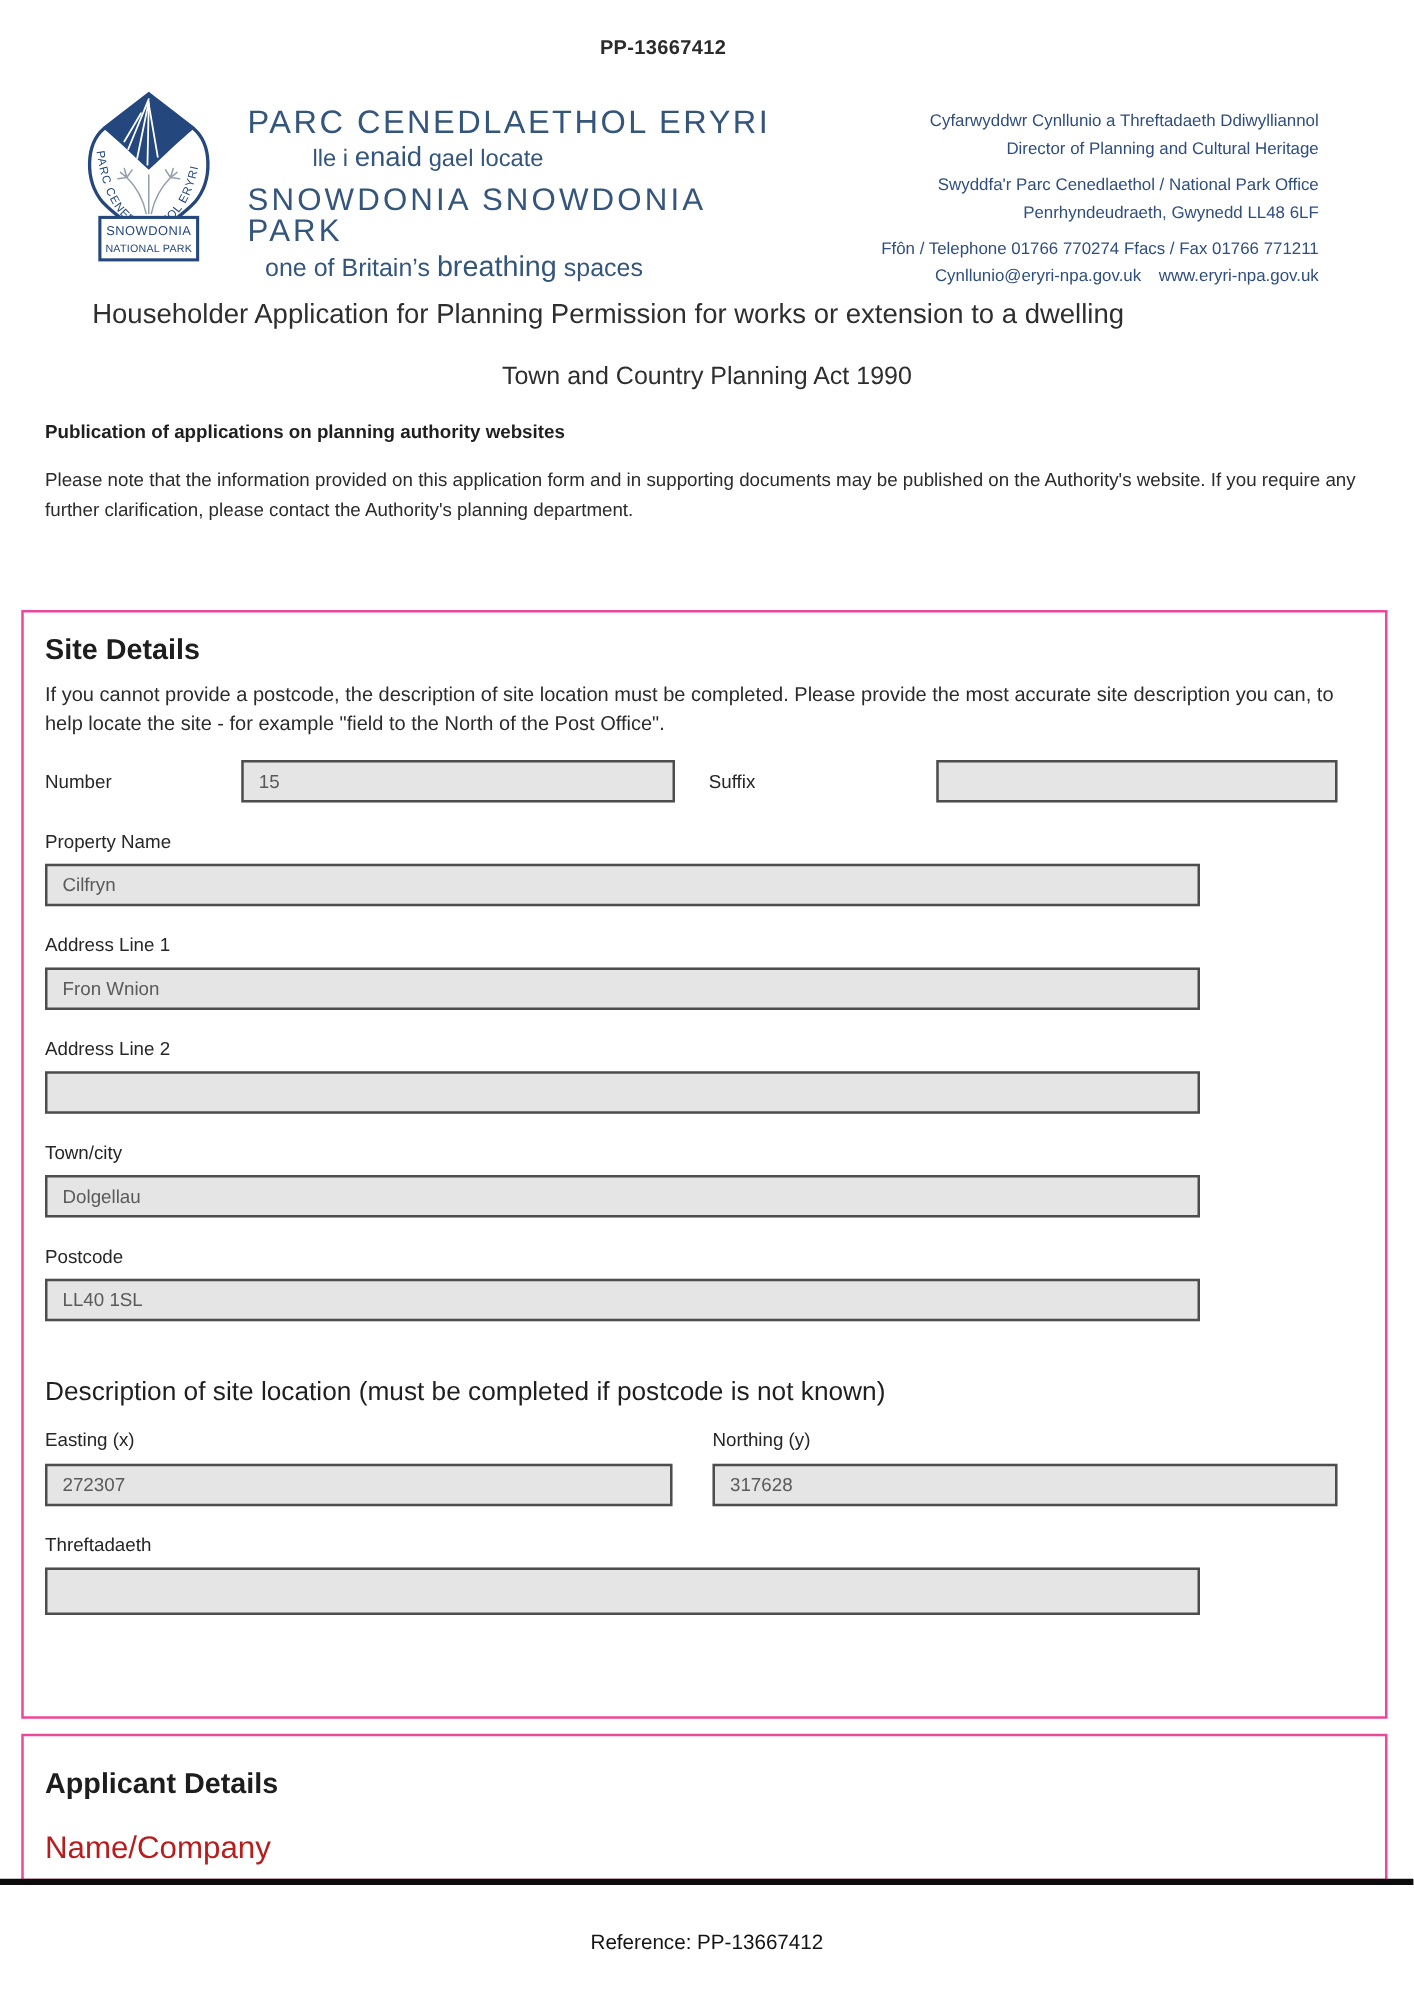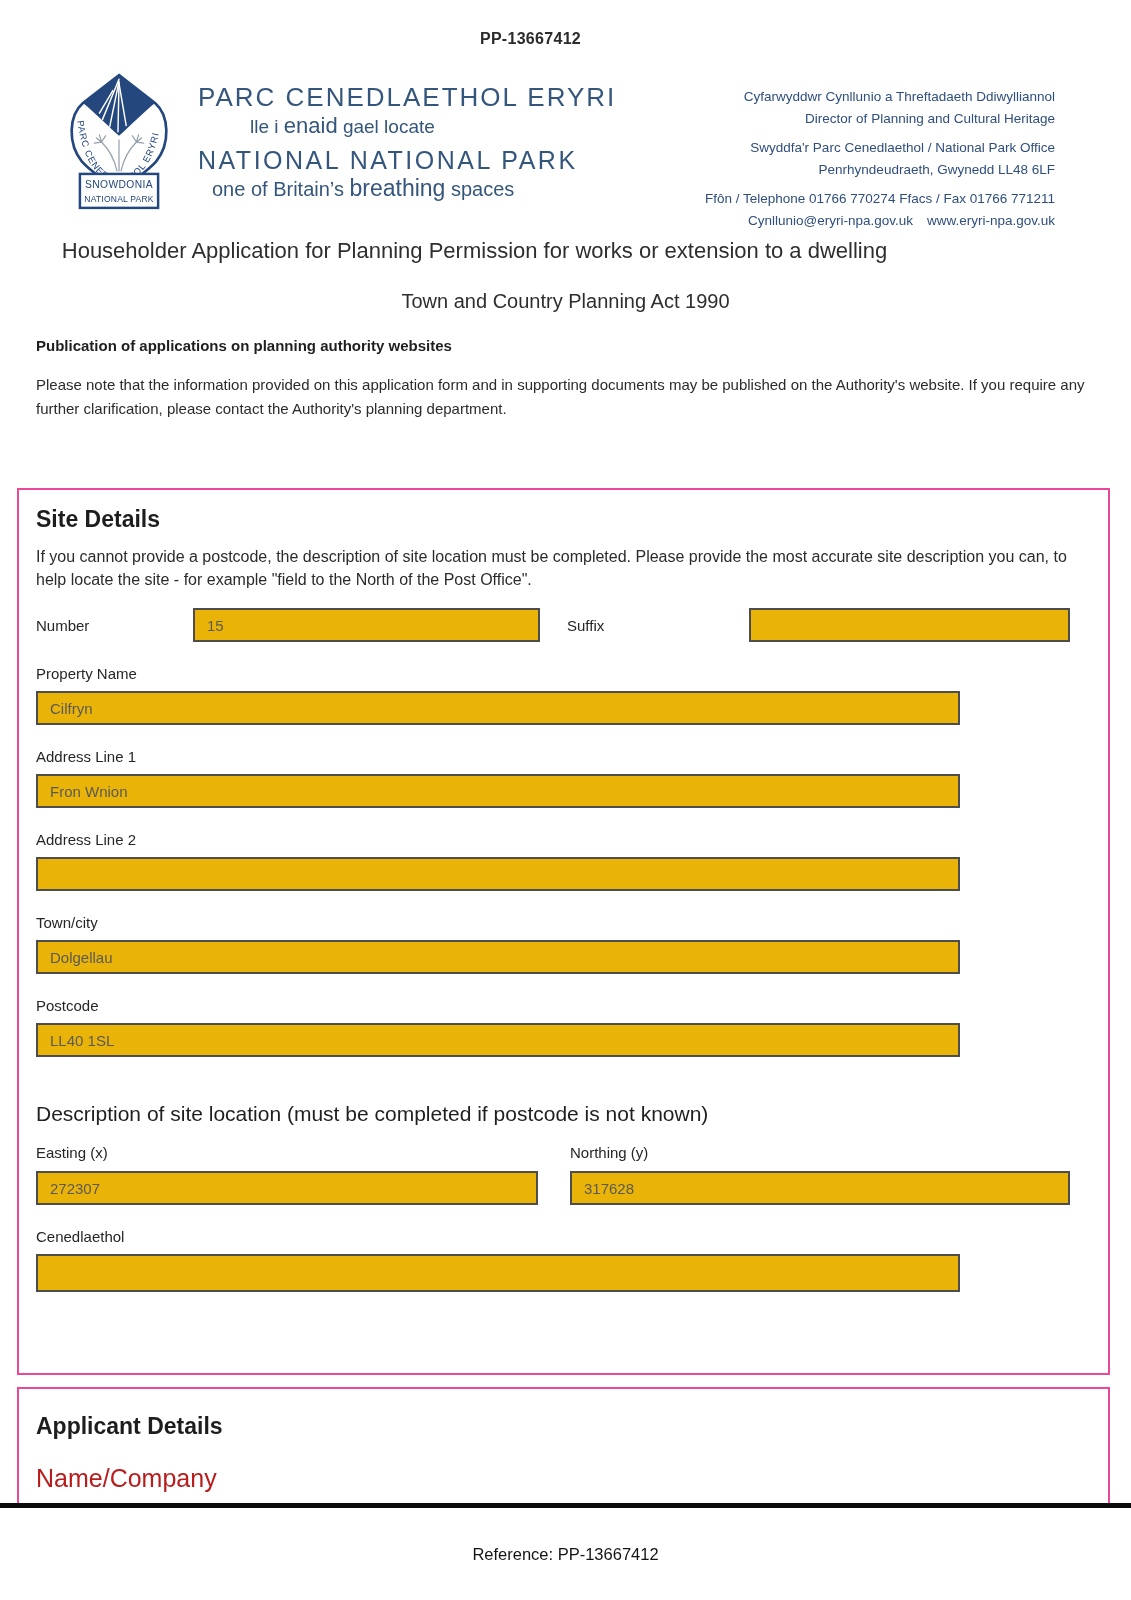--- a/index.html
+++ b/index.html
@@ -39,21 +39,21 @@
   
   .contact {
     position: absolute; top: 86px; right: 76px; width: 460px;
     text-align: right; color: #2f4e7d; font-size: 13.5px; line-height: 22px;
   }
   .contact .group { margin-bottom: 7px; }
   .contact .website { margin-left: 14px; }
 
   
   .doc-title {
-    position: absolute; top: 238px; left: 0; width: 949px;
+    position: absolute; top: 238px; left: 12px; width: 949px;
     text-align: center; font-size: 22px; color: #2e2e2e;
   }
   .doc-subtitle {
     position: absolute; top: 290px; left: 0; width: 1131px;
     text-align: center; font-size: 20px; color: #2e2e2e;
   }
   .pub-heading {
     position: absolute; top: 337px; left: 36px;
     font-size: 15px; font-weight: bold; color: #1f1f1f;
   }
@@ -74,21 +74,21 @@
     font-size: 23px; font-weight: bold; color: #1d1d1d;
     margin: 15px 0 0 17px; line-height: 28px;
   }
   .section-intro {
     font-size: 16px; line-height: 23px; color: #2b2b2b;
     margin: 12px 22px 0 17px;
   }
   .field-label { font-size: 15px; color: #262626; line-height: 20px; }
   .text-input {
     display: block; height: 34px; width: 100%;
-    border: 2px solid #4d4d4d; background: #eab308;
+    border: 2px solid #4d4d4d; background: #e5e5e5;
     font-family: "Liberation Sans", sans-serif;
     font-size: 15px; color: #5a5a5a; padding: 0 12px; outline: none;
   }
   .tall { height: 38px; }
 
   
   .inline-row { display: flex; margin: 17px 38px 0 17px; align-items: flex-start; }
   .inline-row .lbl1 { width: 157px; padding-top: 8px; }
   .inline-row .inp1 { width: 347px; }
   .inline-row .lbl2 { width: 209px; padding-left: 27px; padding-top: 8px; }
@@ -152,21 +152,21 @@
     </text>
 
     <rect x="17" y="101" width="76" height="33" fill="#ffffff" stroke="#24477e" stroke-width="2.4"></rect>
     <text x="55" y="115" text-anchor="middle" font-size="10" letter-spacing="0.4" fill="#24477e" font-family="Liberation Sans, sans-serif">SNOWDONIA</text>
     <text x="55" y="128" text-anchor="middle" font-size="8.3" letter-spacing="0.2" fill="#24477e" font-family="Liberation Sans, sans-serif">NATIONAL PARK</text>
   </svg>
 
   <div class="wordmark">
     <div class="wm1">PARC CENEDLAETHOL ERYRI</div>
     <div class="wm2"><span>lle i </span><span class="em">enaid</span><span> gael locate</span></div>
-    <div class="wm3">NATIONAL NATIONAL PARK</div>
+    <div class="wm3">SNOWDONIA SNOWDONIA PARK</div>
     <div class="wm4"><span>one of Britain’s </span><span class="em">breathing</span><span> spaces</span></div>
   </div>
 
   <div class="contact">
     <div class="group">
       <div>Cyfarwyddwr Cynllunio a Threftadaeth Ddiwylliannol</div>
       <div>Director of Planning and Cultural Heritage</div>
     </div>
     <div class="group">
       <div>Swyddfa'r Parc Cenedlaethol / National Park Office</div>
@@ -218,21 +218,21 @@
         <div class="field-label">Easting (x)</div>
         <input class="text-input" type="text" value="272307" style="">
       </div>
       <div class="coord-col-b">
         <div class="field-label">Northing (y)</div>
         <input class="text-input" type="text" value="317628" style="">
       </div>
     </div>
 
     <div class="stack" style="margin-top:12px;">
-      <div class="field-label">Cenedlaethol</div>
+      <div class="field-label">Threftadaeth</div>
       <input class="text-input tall" type="text" value="" style="">
     </div>
   </div>
 
   <div class="section-box" id="applicant-box">
     <div class="section-heading" style="margin-top:23px;">Applicant Details</div>
     <div class="subsection-label">Name/Company</div>
   </div>
 
   <div class="cut-line"></div>

